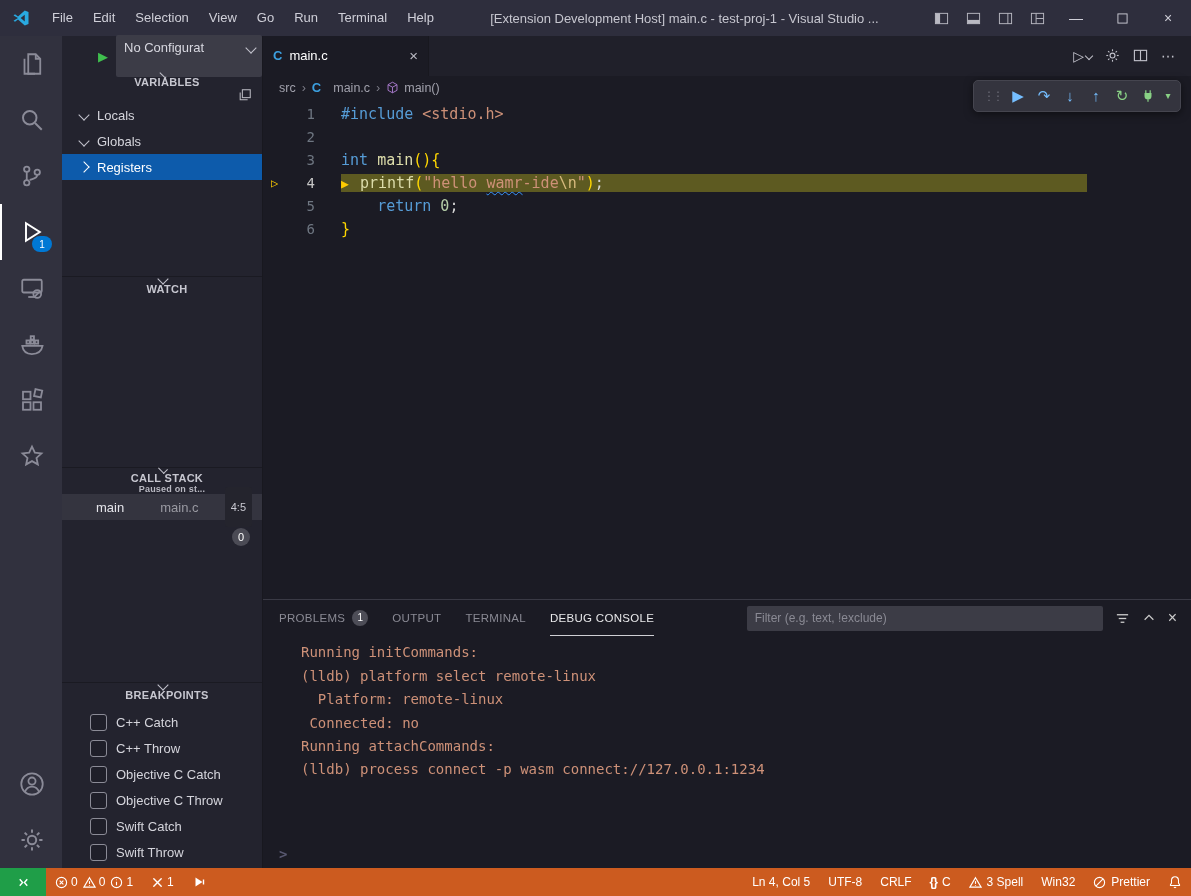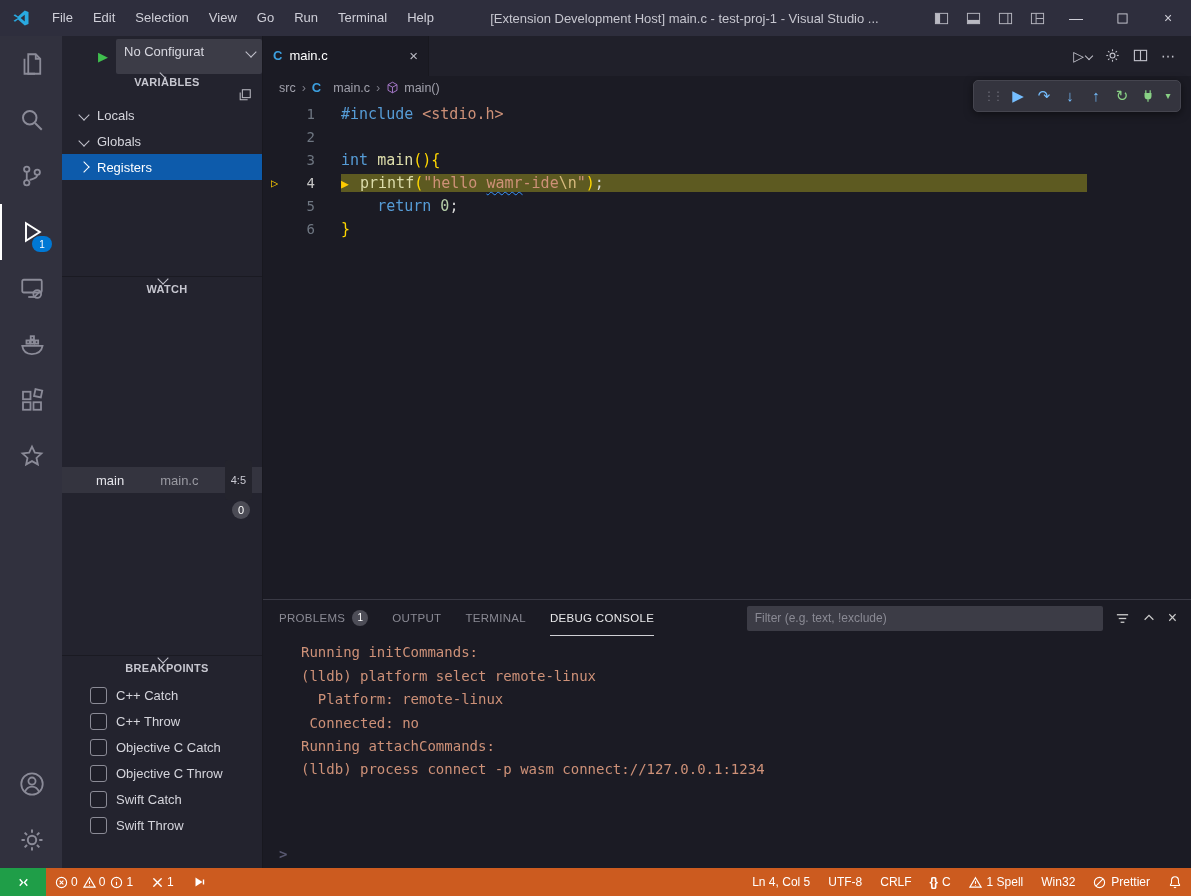--- a/index.html
+++ b/index.html
@@ -23,21 +23,21 @@
   .activitybar{width:62px;background:#31313e;display:flex;flex-direction:column;align-items:stretch;}
   .ab-item{height:56px;display:flex;align-items:center;justify-content:center;position:relative;color:#8b8b98;border-left:2px solid transparent;}
   .ab-item.active{color:#ffffff;border-left:2px solid #ffffff;}
   .ab-badge{position:absolute;right:10px;bottom:8px;min-width:16px;height:16px;border-radius:9px;background:#0078d4;color:#fff;font-size:10px;display:flex;align-items:center;justify-content:center;padding:0 2px;}
   .ab-spacer{flex:1;}
 
   
   .sidebar{width:200px;background:#23232e;border-right:1px solid #18181f;display:flex;flex-direction:column;font-size:13px;}
   .side-toolbar{height:40px;display:flex;align-items:center;padding-left:36px;}
   .play-green{color:#3fbf4e;font-size:13px;margin-right:8px;}
-  .config-select{position:relative;width:132px;height:26px;background:#3c3c47;border-radius:2px;color:#d8d8e0;font-size:13px;line-height:26px;padding:0 20px 9px 8px;white-space:nowrap;overflow:hidden;}
+  .config-select{position:relative;width:132px;height:26px;background:#3c3c47;border-radius:2px;color:#d8d8e0;font-size:13px;line-height:26px;padding:0 20px 16px 8px;white-space:nowrap;overflow:hidden;}
   .chev{display:inline-block;width:7px;height:7px;border-right:1.4px solid #c3c3cc;border-bottom:1.4px solid #c3c3cc;}
   .chev.down{transform:rotate(45deg);}
   .chev.right{transform:rotate(-45deg);}
   .select-chev{position:absolute;right:7px;top:9px;}
   .section-header{height:26px;display:flex;align-items:center;padding-left:10px;font-size:11px;font-weight:bold;color:#c7c7d0;letter-spacing:.3px;flex-direction:column;}
   .section-header .chev{margin-right:8px;margin-top:-2px;}
   .section-header.bordered{border-top:1px solid #1a1a22;}
   .hdr-note{margin-left:10px;font-size:9px;color:#b9b9c2;font-weight:bold;letter-spacing:.2px;}
   .hdr-action{margin-left:auto;margin-right:10px;color:#b9b9c0;}
   .tree-row{height:26px;display:flex;align-items:center;padding-left:18px;color:#d5d5dc;}
@@ -282,20 +282,25 @@
           </div>
         </div>
       <div class="spacer1"></div>
 
       <div class="section-header bordered">
         <span class="chev down"></span>
         <span>WATCH</span>
       </div>
       <div class="spacer2"></div>
 
+      <div class="section-header bordered">
+        <span class="chev down"></span>
+        <span>CALL STACK</span>
+        <span class="hdr-note">Paused on st...</span>
+      </div>
       <div class="frame-row">
         <span class="frame-fn">main</span>
         <span class="frame-file">main.c</span>
         <span class="frame-pos">4:5</span>
       </div>
       <div class="zero-badge">0</div>
       <div class="spacer3"></div>
 
       <div class="section-header bordered">
         <span class="chev down"></span>
@@ -529,21 +534,21 @@
       <span class="sb-item">
         <span class="sb-braces">{}</span>
         <span>C</span>
       </span>
       <span class="sb-item">
         <svg width="13" height="13" viewBox="0 0 14 14" fill="none" stroke="#fff" stroke-width="1.2">
             <path d="M7 1.8L13 12H1z"></path>
             <line x1="7" y1="5.5" x2="7" y2="8.5"></line>
             <line x1="7" y1="10" x2="7" y2="10.8"></line>
           </svg>
-        <span>1 Spell</span>
+        <span>3 Spell</span>
       </span>
       <span class="sb-item">Win32</span>
       <span class="sb-item">
         <svg width="13" height="13" viewBox="0 0 14 14" fill="none" stroke="#fff" stroke-width="1.2">
             <circle cx="7" cy="7" r="5.5"></circle>
             <line x1="3.2" y1="10.8" x2="10.8" y2="3.2"></line>
           </svg>
         <span>Prettier</span>
       </span>
       <span class="sb-item">

